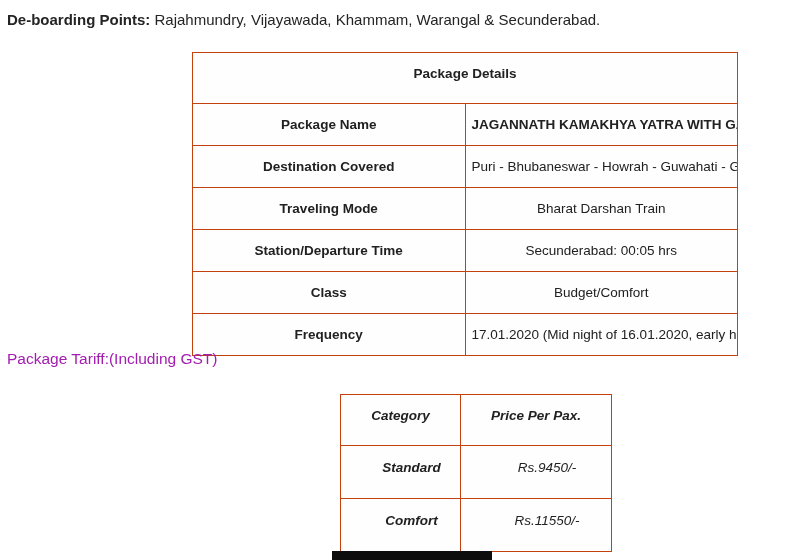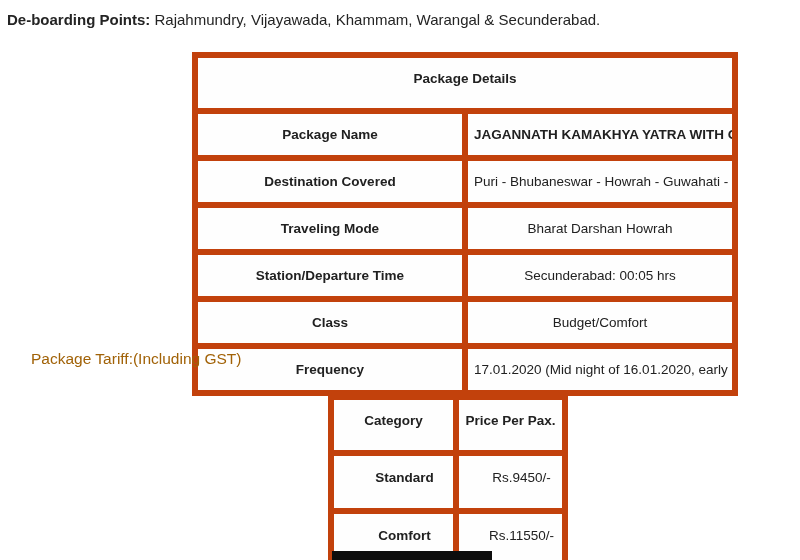--- a/index.html
+++ b/index.html
@@ -27,21 +27,21 @@
   }
   .topline .lbl { font-weight: 700; margin-top: 16px; }
 
   table.grid {
     position: absolute;
     border-collapse: collapse;
     table-layout: fixed;
     background: #fefefe;
   }
   table.grid td {
-    border: 6px solid #c2410c;
+    border: 1px solid #c2410c;
     text-align: center;
     vertical-align: middle;
     font-size: 13.5px;
     color: #212121;
     padding: 0 6px;
     overflow: hidden;
     white-space: nowrap;
   }
   table.pkg {
     left: 192px;
@@ -59,29 +59,29 @@
   }
   table.pkg td.value { font-weight: 400; }
   table.pkg td.value.caps { font-weight: 700; }
   table.pkg tr.row td { height: 41px; }
 
   .tariff-heading {
     position: absolute;
     left: 7px;
     top: 350px;
     font-size: 15.5px;
-    color: #a16207;
+    color: #a21caf;
     white-space: nowrap;
-    margin-left: 24px;
   }
 
   table.tariff {
-    left: 328px;
+    left: 340px;
     top: 394px;
-    width: 240px;
+    width: 272px;
+    font-style: italic;
   }
   table.tariff td.cat { width: 107px; font-weight: 700; }
   table.tariff tr.head td { height: 40px; font-weight: 700; padding-bottom: 10px; }
   table.tariff tr.row td { height: 42px; padding-bottom: 10px; padding-left: 28px; }
   table.tariff td.price { font-weight: 400; margin-left: 48px; }
 
   .bottom-bar {
     position: absolute;
     left: 332px;
     top: 551px;
@@ -105,21 +105,21 @@
       <tr class="row">
         <td class="label">Package Name</td>
         <td class="value caps">JAGANNATH KAMAKHYA YATRA WITH GAYA (SCZBD17)</td>
       </tr>
       <tr class="row">
         <td class="label">Destination Covered</td>
         <td class="value">Puri - Bhubaneswar - Howrah - Guwahati - Gaya - Visakhapatnam</td>
       </tr>
       <tr class="row">
         <td class="label">Traveling Mode</td>
-        <td class="value">Bharat Darshan Howrah</td>
+        <td class="value">Bharat Darshan Train</td>
       </tr>
       <tr class="row">
         <td class="label">Station/Departure Time</td>
         <td class="value">Secunderabad: 00:05 hrs</td>
       </tr>
       <tr class="row">
         <td class="label">Class</td>
         <td class="value">Budget/Comfort</td>
       </tr>
       <tr class="row">

